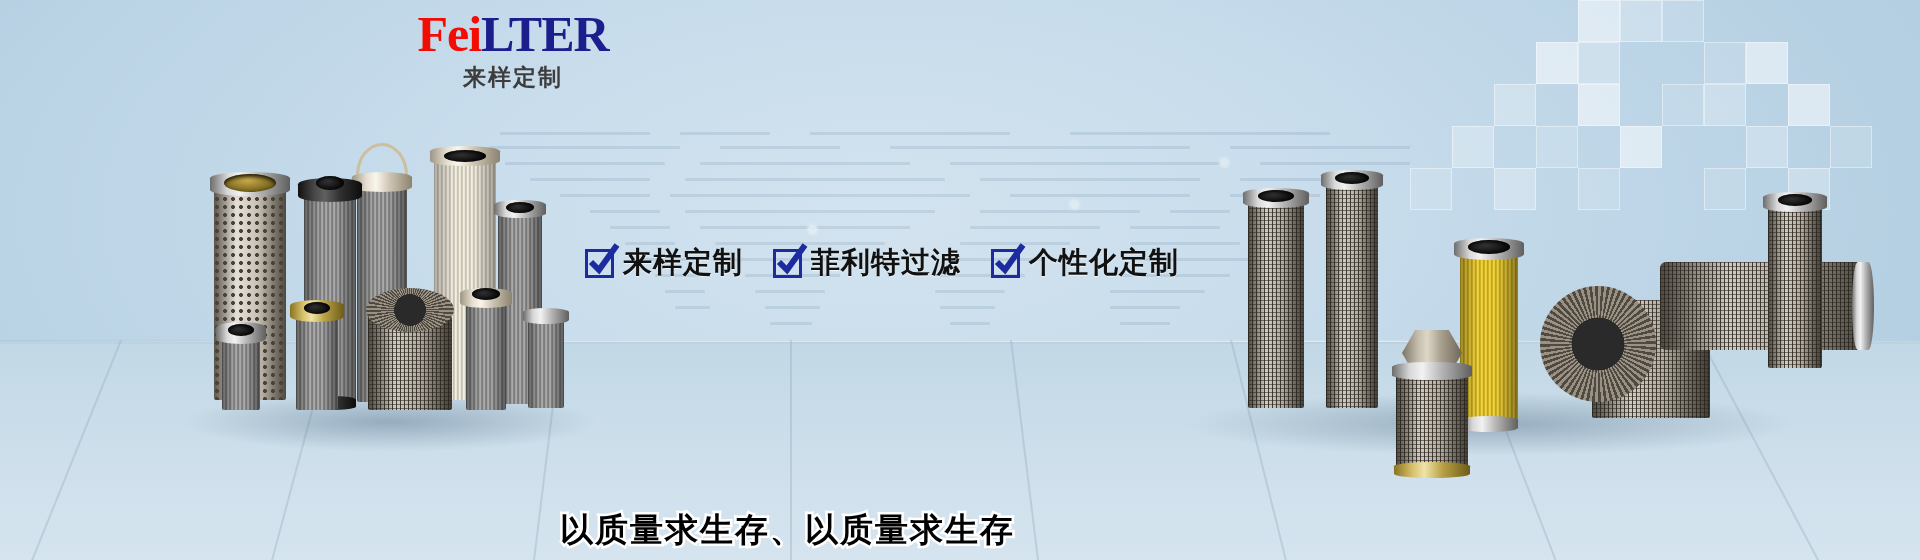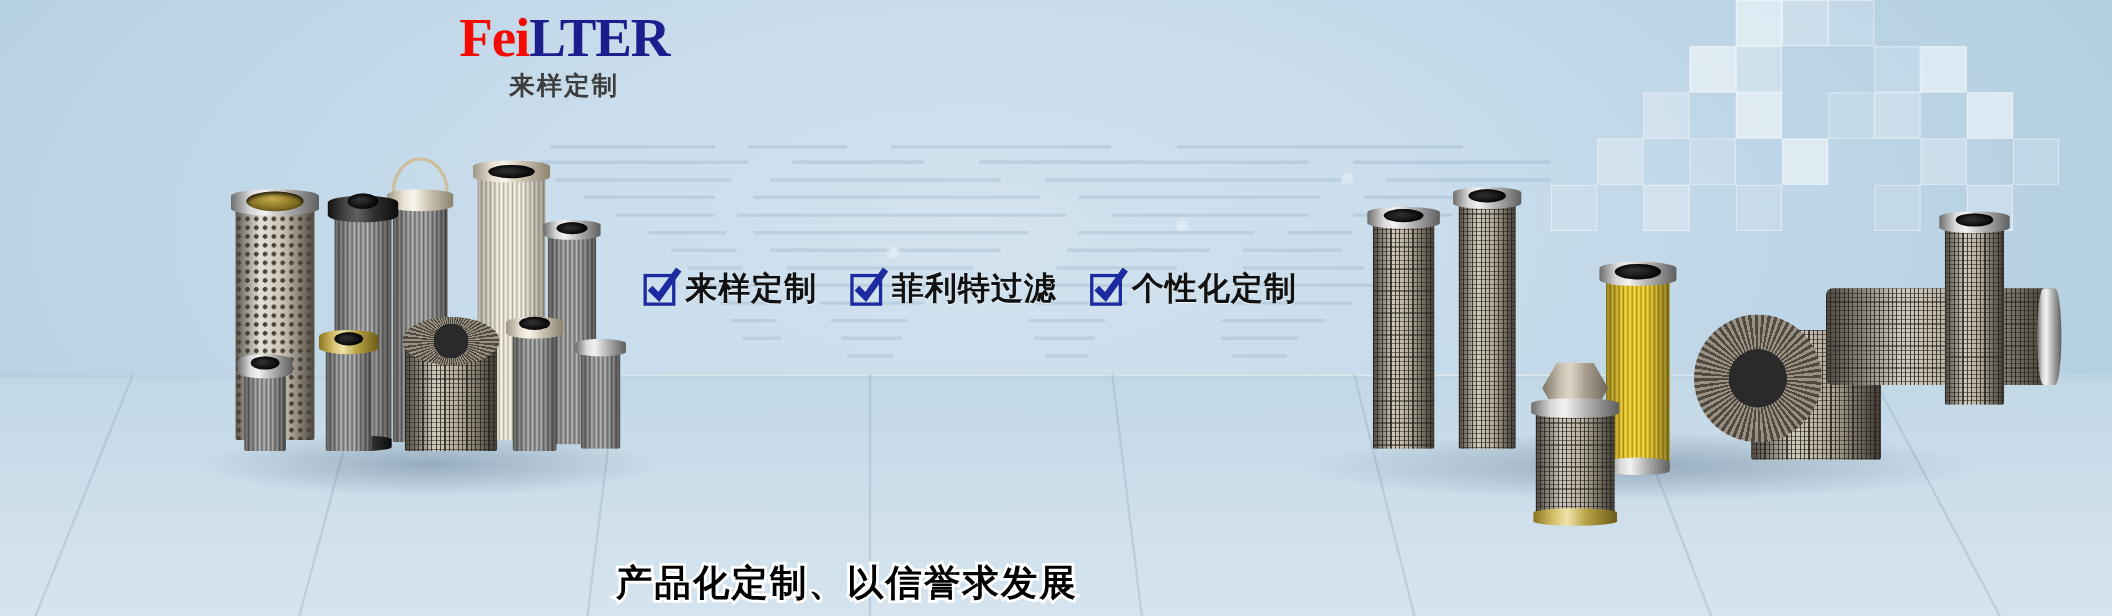--- a/index.html
+++ b/index.html
@@ -369,15 +369,15 @@
           <svg viewBox="0 0 34 34">
               <path d="M5 18 L13 26 L31 1" fill="none" stroke="#1d2ba0" stroke-width="6" stroke-linecap="butt" stroke-linejoin="miter"></path>
             </svg>
         </span>
         <span class="flabel">个性化定制</span>
       </div>
     </div>
 
   </div>
 
-  <div class="tagline">产品化定制、以信誉求发展</div>
+  <div class="tagline">以质量求生存、以质量求生存</div>
 
 </div>
 
 </body></html>

